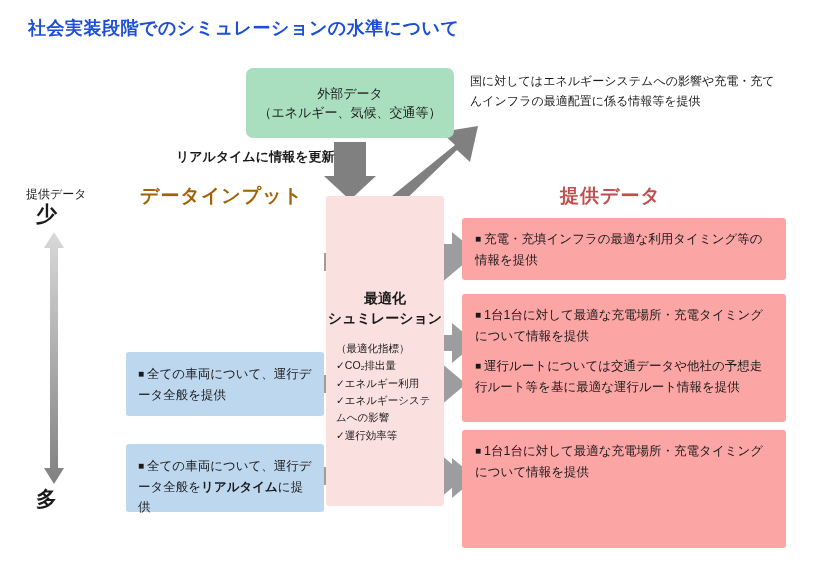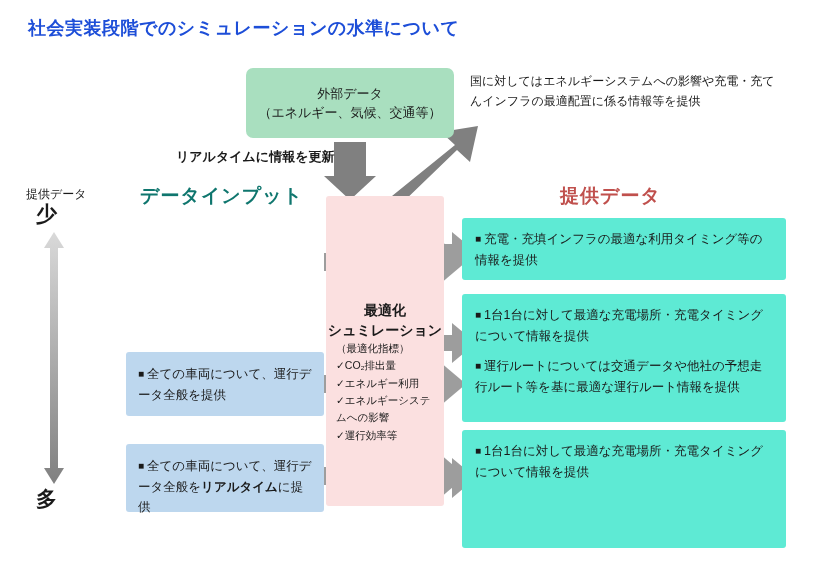--- a/index.html
+++ b/index.html
@@ -66,21 +66,21 @@
     color: #1a1a1a;
   }
 
   
   .head-input {
     position: absolute;
     left: 140px;
     top: 183px;
     font-size: 19px;
     font-weight: bold;
-    color: #0f766e;
+    color: #a16207;
     letter-spacing: 1px;
   }
   .head-output {
     position: absolute;
     left: 560px;
     top: 183px;
     font-size: 19px;
     font-weight: bold;
     color: #c0504d;
     letter-spacing: 1px;
@@ -124,21 +124,20 @@
   .center-title {
     position: absolute;
     left: 326px;
     top: 288px;
     width: 118px;
     text-align: center;
     font-size: 14px;
     font-weight: bold;
     line-height: 1.45;
     color: #1a1a1a;
-    margin-top: 12px;
   }
   .center-sub {
     position: absolute;
     left: 336px;
     top: 340px;
     width: 104px;
     font-size: 10.5px;
     line-height: 1.65;
     color: #1a1a1a;
   }
@@ -160,21 +159,21 @@
   }
   .in-box.b1 { top: 224px; height: 76px; }
   .in-box.b2 { top: 352px; height: 64px; }
   .in-box.b3 { top: 444px; height: 68px; }
 
   
   .out-box {
     position: absolute;
     left: 462px;
     width: 324px;
-    background: #5eead4;
+    background: #fca5a5;
     border-radius: 3px;
     font-size: 12.5px;
     line-height: 1.7;
     color: #1a1a1a;
     padding: 11px 13px;
     box-sizing: border-box;
   }
   .out-box.o1 { top: 218px; height: 62px; }
   .out-box.o2 { top: 294px; height: 128px; }
   .out-box.o3 { top: 430px; height: 118px; }

